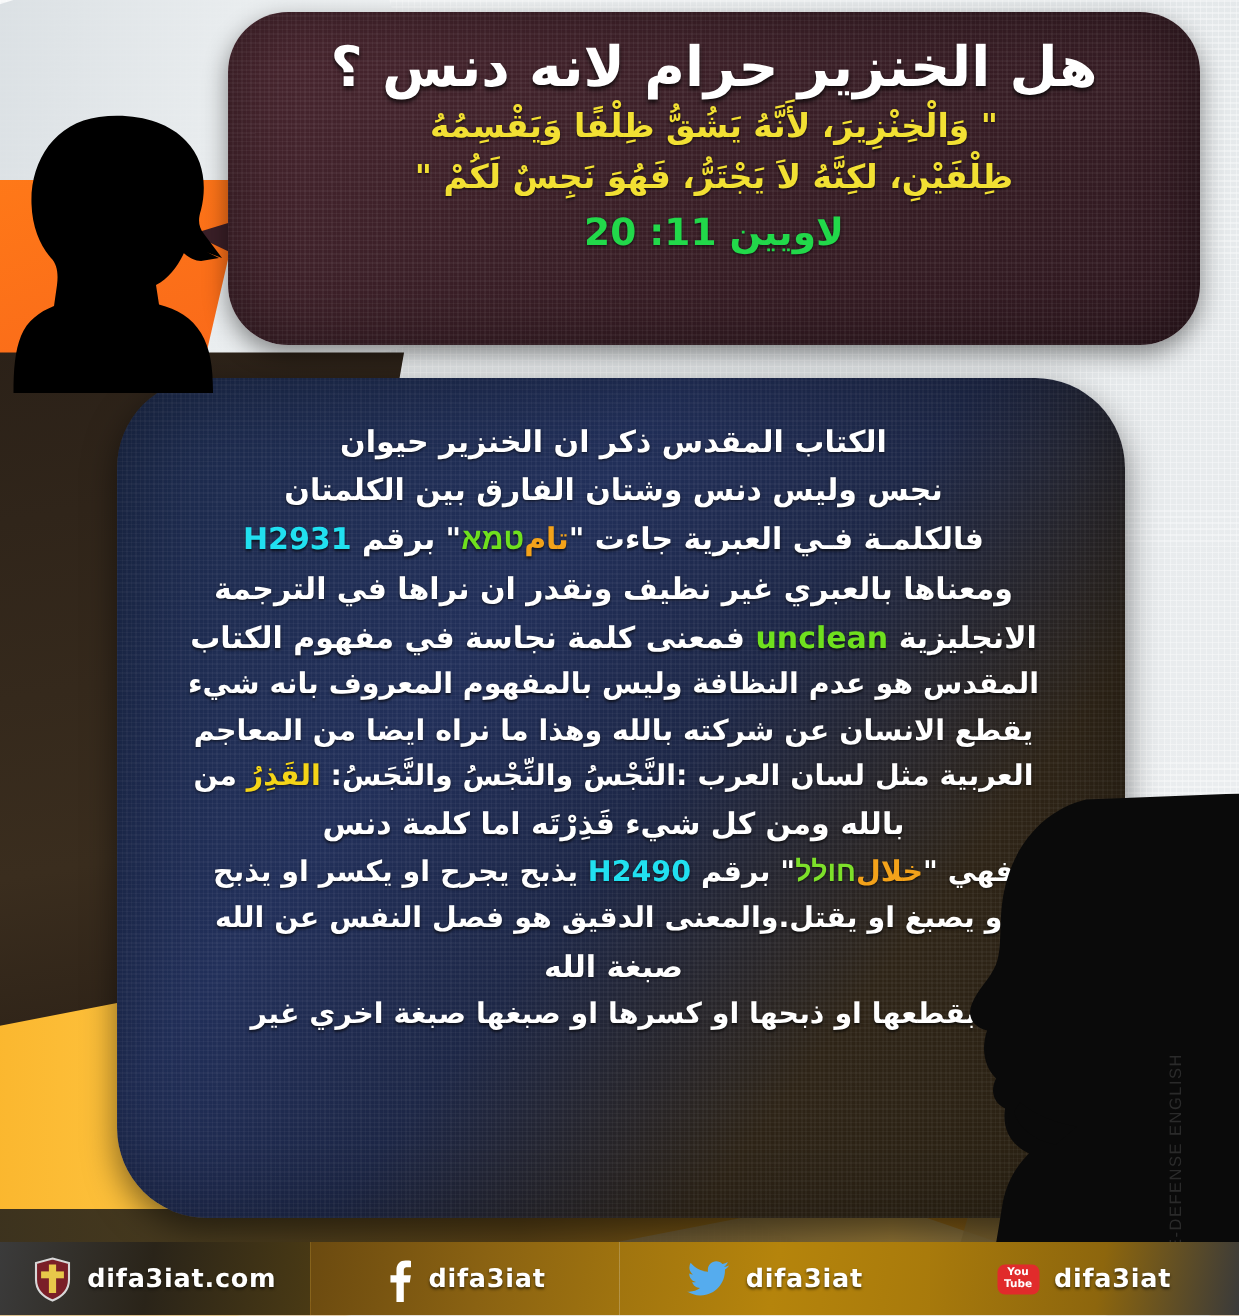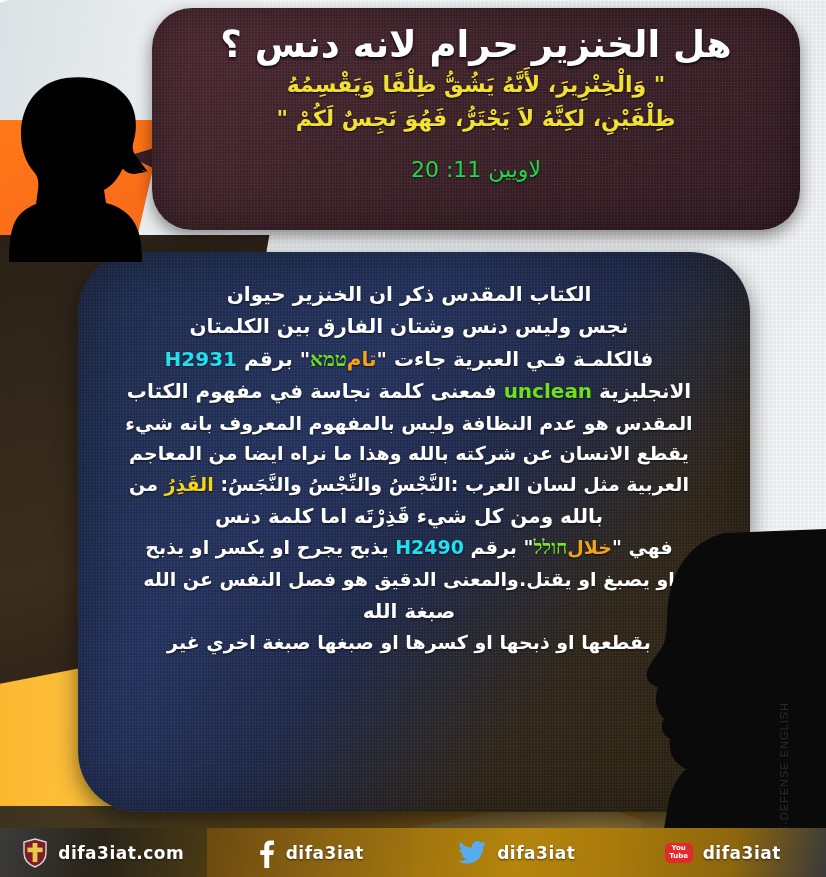--- a/index.html
+++ b/index.html
@@ -158,23 +158,23 @@
   .verse-line{
     color:#f2e033;
     font-size:22px;
     font-weight:bold;
     line-height:1.55;
     text-shadow:0 1px 2px rgba(0,0,0,.7);
     direction:rtl;
   }
   .verse-ref{
     color:#22d84a;
-    font-size:22px;
-    font-weight:normal;
-    margin-top:21px;
+    font-size:25px;
+    font-weight:bold;
+    margin-top:4px;
     text-shadow:0 1px 2px rgba(0,0,0,.7);
     direction:rtl;
   }
 
   
   .bubble-body{
     position:absolute;
     left:78px; top:252px;
     width:672px; height:560px;
     border-radius:60px;
@@ -208,21 +208,21 @@
     direction:rtl;
     white-space:nowrap;
   }
   .body-line.sm{ font-size:19px; }
 
   .hl-green   { color:#6fe01e; }
   .hl-green2  { color:#7de02a; }
   .hl-yellow  { color:#f5d518; }
   .hl-orange  { color:#f3a21a; }
   .hl-cyan    { color:#21e0f0; }
-  .heb        { font-family:Liberation Serif, serif; }
+  .heb        { font-family:Liberation Sans, sans-serif; }
 
   
   .footer{
     position:absolute; left:0; right:0; bottom:0;
     height:49px;
     display:flex;
     z-index:6;
     direction:ltr;
   }
   .fcell{
@@ -314,20 +314,21 @@
   <div class="bubble-body-tail"></div>
   <div class="bubble-body">
 
     <div class="body-line">الكتاب المقدس ذكر ان الخنزير حيوان</div>
     <div class="body-line">نجس وليس دنس وشتان الفارق بين الكلمتان</div>
 
     <div class="body-line">
       <span>فالكلمـة فـي العبرية جاءت "</span><span class="hl-orange">تام</span><span class="hl-green heb">טמא</span><span>" برقم </span><span class="hl-cyan">H2931</span>
     </div>
 
+    <div class="body-line">ومعناها بالعبري غير نظيف ونقدر ان نراها في الترجمة</div>
 
     <div class="body-line">
       <span>الانجليزية </span><span class="hl-green">unclean</span><span> فمعنى كلمة نجاسة في مفهوم الكتاب</span>
     </div>
 
     <div class="body-line sm">المقدس هو عدم النظافة وليس بالمفهوم المعروف بانه شيء</div>
     <div class="body-line sm">يقطع الانسان عن شركته بالله وهذا ما نراه ايضا من المعاجم</div>
 
     <div class="body-line sm">
       <span>العربية مثل لسان العرب :النَّجْسُ والنِّجْسُ والنَّجَسُ: </span><span class="hl-yellow">القَذِرُ</span><span> من</span>

